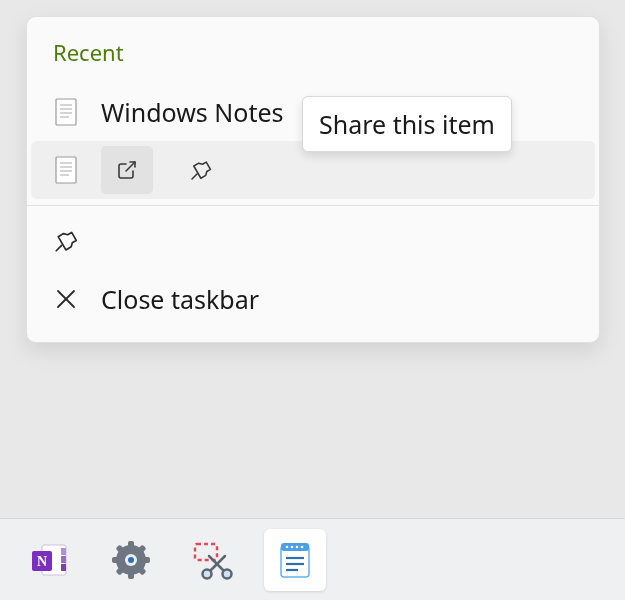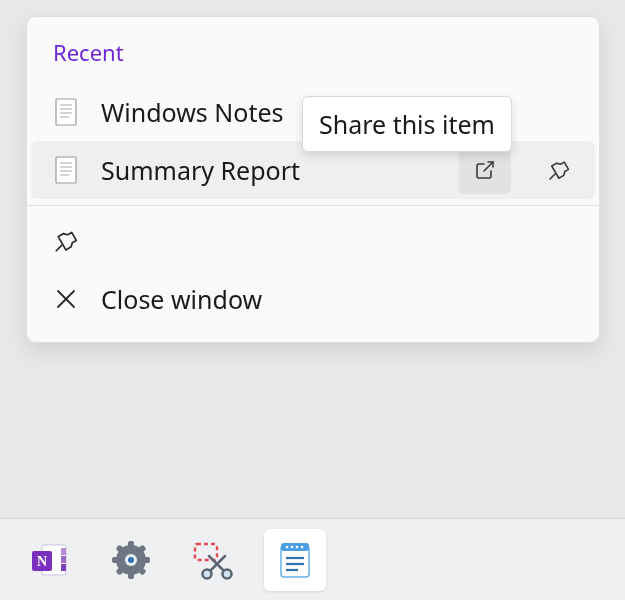--- a/index.html
+++ b/index.html
@@ -16,21 +16,21 @@
       top: 16px;
       left: 26px;
       width: 574px;
       background: #fafafa;
       border-radius: 10px;
       border: 1px solid #e0e0e0;
       box-shadow: 0 8px 22px rgba(0,0,0,0.10);
       padding: 10px 0 14px 0;
     }
     .section-header {
-      color: #6d28d9;
+      color: #4d7c0f;
       font-size: 22px;
       padding: 10px 26px 16px 26px;
       font-weight: 400;
     }
     .item {
       display: flex;
       align-items: center;
       width: 100%;
       height: 58px;
       padding: 0 14px 0 26px;
@@ -139,21 +139,20 @@
   <div class="item hovered">
     <span class="item-icon">
       <svg width="22" height="28" viewBox="0 0 22 28">
         <rect x="1" y="1" width="20" height="26" rx="1" fill="#ffffff" stroke="#9a9a9a" stroke-width="1.2"></rect>
         <line x1="5" y1="7" x2="17" y2="7" stroke="#b8b8b8" stroke-width="1.2"></line>
         <line x1="5" y1="11" x2="17" y2="11" stroke="#b8b8b8" stroke-width="1.2"></line>
         <line x1="5" y1="15" x2="17" y2="15" stroke="#b8b8b8" stroke-width="1.2"></line>
         <line x1="5" y1="19" x2="14" y2="19" stroke="#b8b8b8" stroke-width="1.2"></line>
       </svg>
     </span>
-    <span class="item-label">Summary Report</span>
     <span class="action-btn hover">
       <svg width="24" height="24" viewBox="0 0 24 24" fill="none" stroke="#3a3a3a" stroke-width="1.6" stroke-linecap="round" stroke-linejoin="round">
         <path d="M15 4 L20 4 L20 9"></path>
         <path d="M20 4 L11 13"></path>
         <path d="M18 13 V18 A2 2 0 0 1 16 20 H6 A2 2 0 0 1 4 18 V8 A2 2 0 0 1 6 6 H11"></path>
       </svg>
     </span>
     <span class="action-btn">
       <svg width="24" height="24" viewBox="0 0 24 24" fill="none" stroke="#3a3a3a" stroke-width="1.6" stroke-linecap="round" stroke-linejoin="round">
         <path d="M15 3 L21 9 L18 12 L18 16 L14 20 L4 10 L8 6 L12 6 Z" transform="rotate(15 12 12)"></path>
@@ -174,21 +173,21 @@
     </span>
   </div>
 
   <div class="item">
     <span class="item-icon">
       <svg width="22" height="22" viewBox="0 0 22 22" stroke="#2b2b2b" stroke-width="1.8" stroke-linecap="round">
         <line x1="3" y1="3" x2="19" y2="19"></line>
         <line x1="19" y1="3" x2="3" y2="19"></line>
       </svg>
     </span>
-    <span class="item-label">Close window</span>
+    <span class="item-label">Close taskbar</span>
   </div>
 </div>
 
 <div class="tooltip">Share this item</div>
 
 <div class="taskbar">
   <div class="tb-btn">
     <svg width="42" height="42" viewBox="0 0 42 42">
       <rect x="14" y="6" width="24" height="30" rx="2" fill="#ffffff" stroke="#cbbfe3" stroke-width="1"></rect>
       <rect x="33" y="9" width="5" height="7" fill="#b48ed8"></rect>

